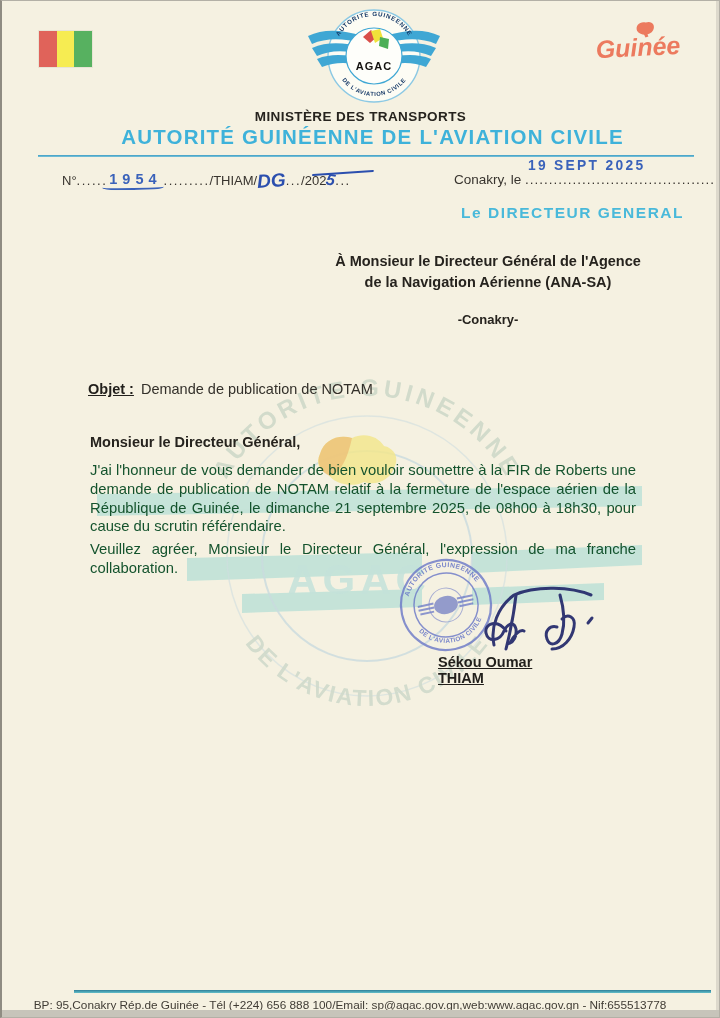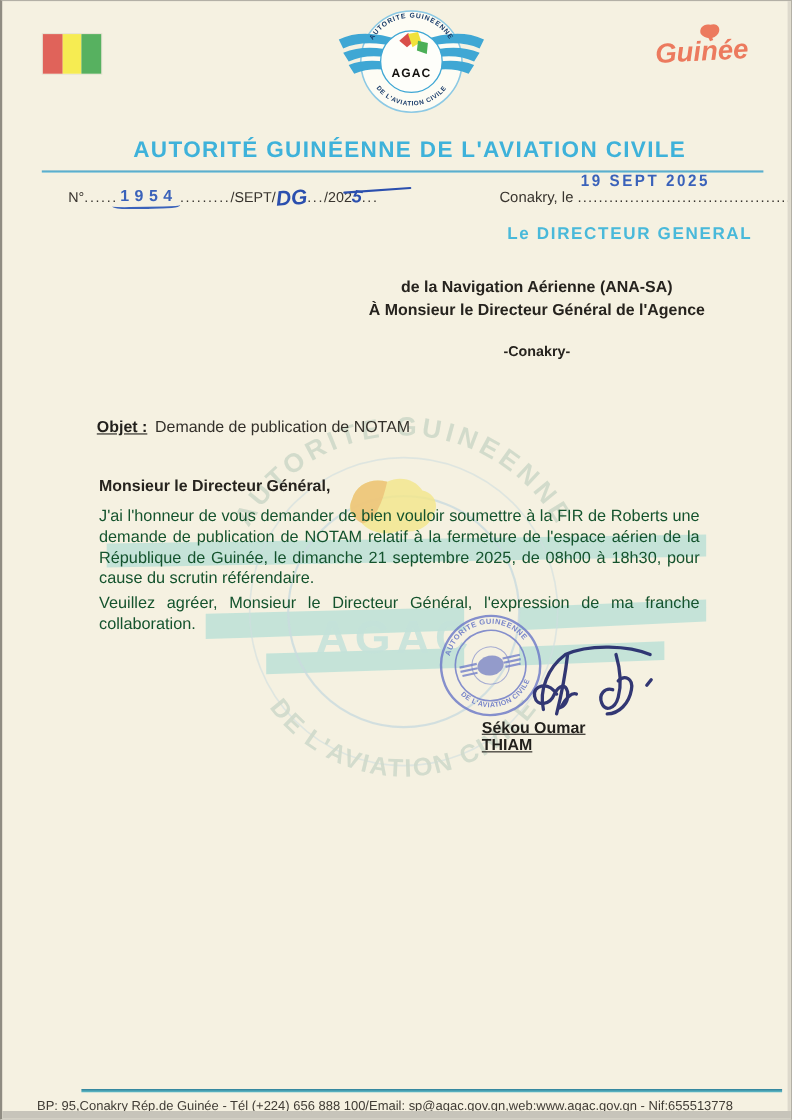--- a/index.html
+++ b/index.html
@@ -158,40 +158,41 @@
   </svg>
 
   <div class="brand-guinee">
     <svg class="guinee-blob" width="30" height="20" viewBox="0 0 30 20" xmlns="http://www.w3.org/2000/svg">
       <path d="M8,12 C6,6 12,2 17,4 C23,2 27,7 24,12 C21,17 12,18 8,12 Z" fill="#ec7a5e"></path>
       <path d="M14,14 l2,5 l3,-1 l-2,-5 Z" fill="#ec7a5e"></path>
     </svg>
     <span>Guinée</span>
   </div>
 
+  <div class="ministry">MINISTÈRE DES TRANSPORTS</div>
   <div class="authority">AUTORITÉ GUINÉENNE DE L'AVIATION CIVILE</div>
   <div class="header-rule"></div>
 
   <div class="ref-row">
-    <span>N°</span><span class="dots">......</span><span class="stamp-number">1954</span><span class="dots">.........</span><span>/SEPT/</span><span class="hand-dg">DG</span><span class="dots">...</span><span>/202</span><span class="hand-five">5</span><span class="dots">...</span>
+    <span>N°</span><span class="dots">......</span><span class="stamp-number">1954</span><span class="dots">.........</span><span>/THIAM/</span><span class="hand-dg">DG</span><span class="dots">...</span><span>/202</span><span class="hand-five">5</span><span class="dots">...</span>
     <div class="num-underline"></div>
     <div class="five-stroke"></div>
   </div>
 
   <div class="date-block">
     <span>Conakry, le</span>
     <span class="dots">.............................................</span>
     <span class="date-stamp">19 SEPT 2025</span>
   </div>
 
   <div class="director-title">Le DIRECTEUR GENERAL</div>
 
   <div class="recipient">
+    <div>À Monsieur le Directeur Général de l'Agence</div>
     <div>de la Navigation Aérienne (ANA-SA)</div>
-    <div>À Monsieur le Directeur Général de l'Agence</div>
   </div>
   <div class="recipient-city">-Conakry-</div>
 
   <div class="subject">
     <span class="subject-label">Objet :</span><span>Demande de publication de NOTAM</span>
   </div>
 
   <div class="salutation">Monsieur le Directeur Général,</div>
   <div class="para para-1">J'ai l'honneur de vous demander de bien vouloir soumettre à la FIR de Roberts une demande de publication de NOTAM relatif à la fermeture de l'espace aérien de la République de Guinée, le dimanche 21 septembre 2025, de 08h00 à 18h30, pour cause du scrutin référendaire.</div>
   <div class="para para-2">Veuillez agréer, Monsieur le Directeur Général, l'expression de ma franche collaboration.</div>

